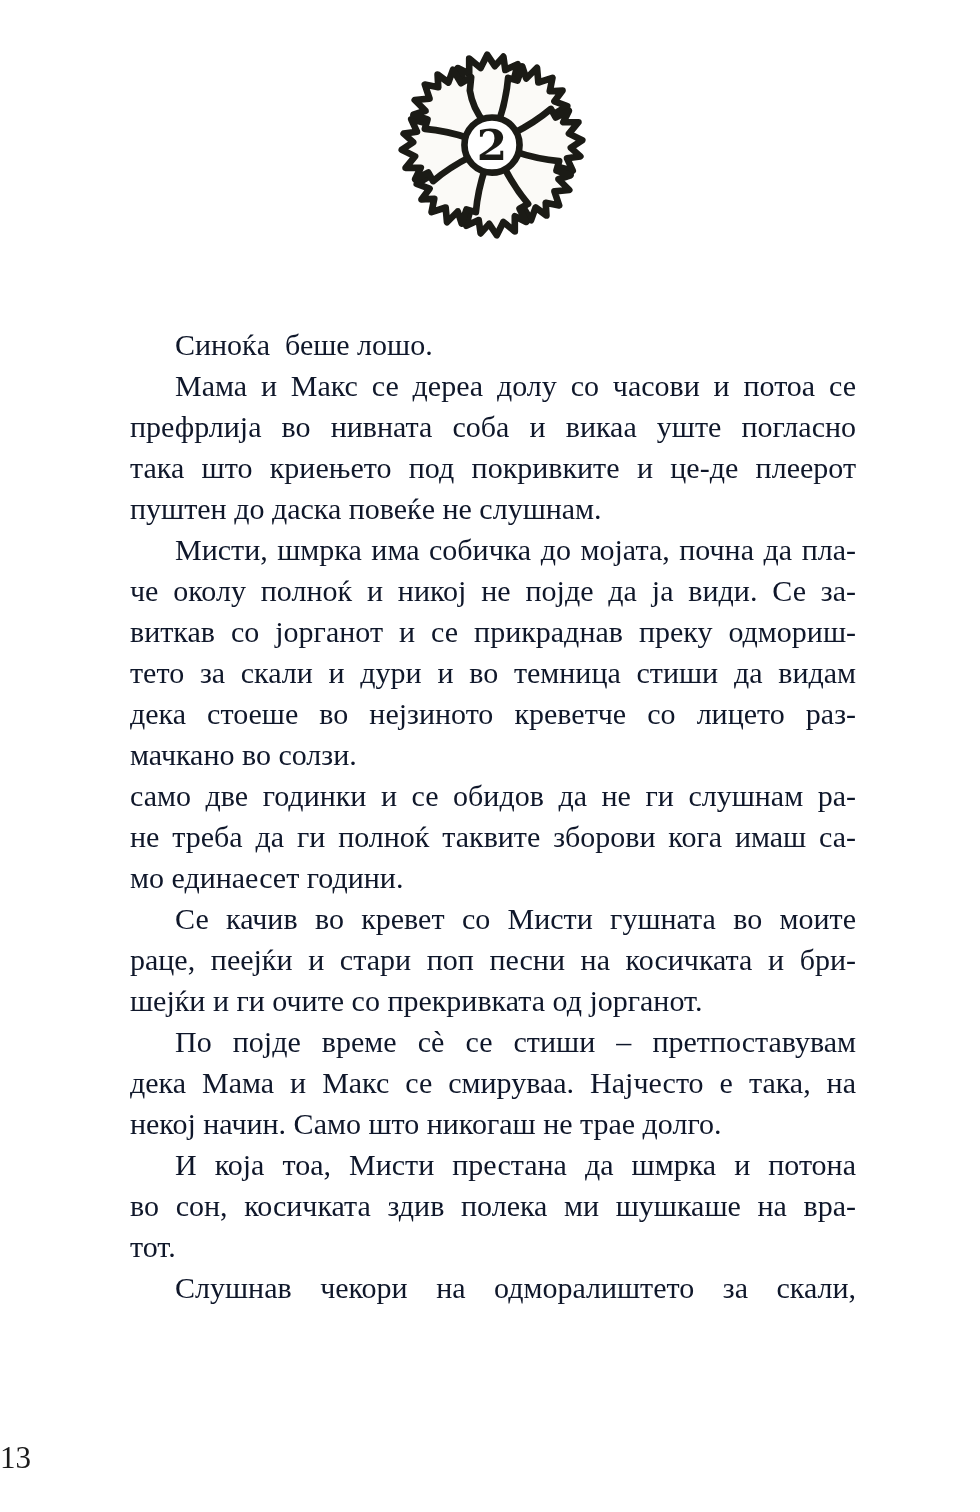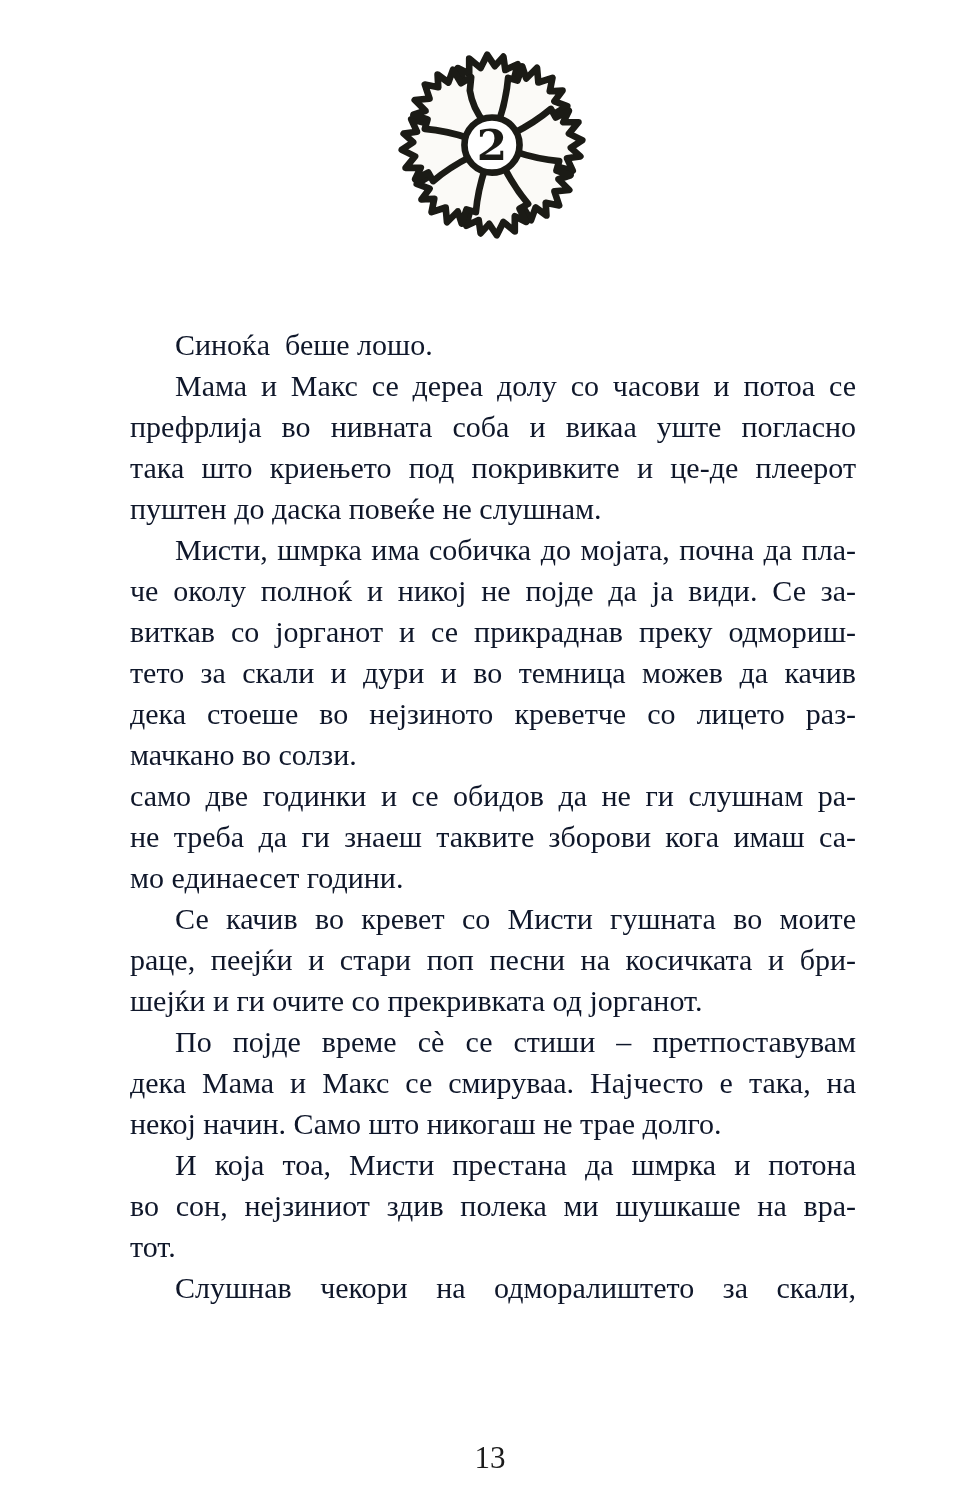--- a/index.html
+++ b/index.html
@@ -43,21 +43,21 @@
     text-align-last: justify;
   }
   .line.indent {
     text-indent: 45px;
   }
   .page-number {
     position: absolute;
     top: 1440px;
     left: 0;
     width: 980px;
-    text-align: center;
+    text-align: left;
     font-size: 31px;
     color: #1b1b1b;
   }
 </style>
 </head>
 <body>
 
 <div class="page">
 
   <div class="ornament">
@@ -84,42 +84,42 @@
       <div class="para">
         <div class="line indent just">Мама и Макс се дереа долу со часови и потоа се</div>
         <div class="line just">префрлија во нивната соба и викаа уште погласно</div>
         <div class="line just">така што криењето под покривките и це-де плеерот</div>
         <div class="line">пуштен до даска повеќе не слушнам.</div>
       </div>
       <div class="para">
         <div class="line indent just">Мисти, шмрка има собичка до мојата, почна да пла-</div>
         <div class="line just">че околу полноќ и никој не појде да ја види. Се за-</div>
         <div class="line just">виткав со јорганот и се прикраднав преку одмориш-</div>
-        <div class="line just">тето за скали и дури и во темница можев да качив</div>
+        <div class="line just">тето за скали и дури и во темница стиши да видам</div>
         <div class="line just">дека стоеше во нејзиното креветче со лицето раз-</div>
         <div class="line">мачкано во солзи.</div>
       </div>
       <div class="para">
         <div class="line just">само две годинки и се обидов да не ги слушнам ра-</div>
-        <div class="line just">не треба да ги знаеш таквите зборови кога имаш са-</div>
+        <div class="line just">не треба да ги полноќ таквите зборови кога имаш са-</div>
         <div class="line">мо единаесет години.</div>
       </div>
       <div class="para">
         <div class="line indent just">Се качив во кревет со Мисти гушната во моите</div>
         <div class="line just">раце, пеејќи и стари поп песни на косичката и бри-</div>
         <div class="line">шејќи и ги очите со прекривката од јорганот.</div>
       </div>
       <div class="para">
         <div class="line indent just">По појде време сè се стиши – претпоставувам</div>
         <div class="line just">дека Мама и Макс се смируваа. Најчесто е така, на</div>
         <div class="line">некој начин. Само што никогаш не трае долго.</div>
       </div>
       <div class="para">
         <div class="line indent just">И која тоа, Мисти престана да шмрка и потона</div>
-        <div class="line just">во сон, нејзиниот здив полека ми шушкаше на вра-</div>
+        <div class="line just">во сон, косичката здив полека ми шушкаше на вра-</div>
         <div class="line">тот.</div>
       </div>
       <div class="para">
         <div class="line indent just">Слушнав чекори на одморалиштето за скали,</div>
       </div>
     </div>
 
   <div class="page-number">13</div>
 
 </div>

